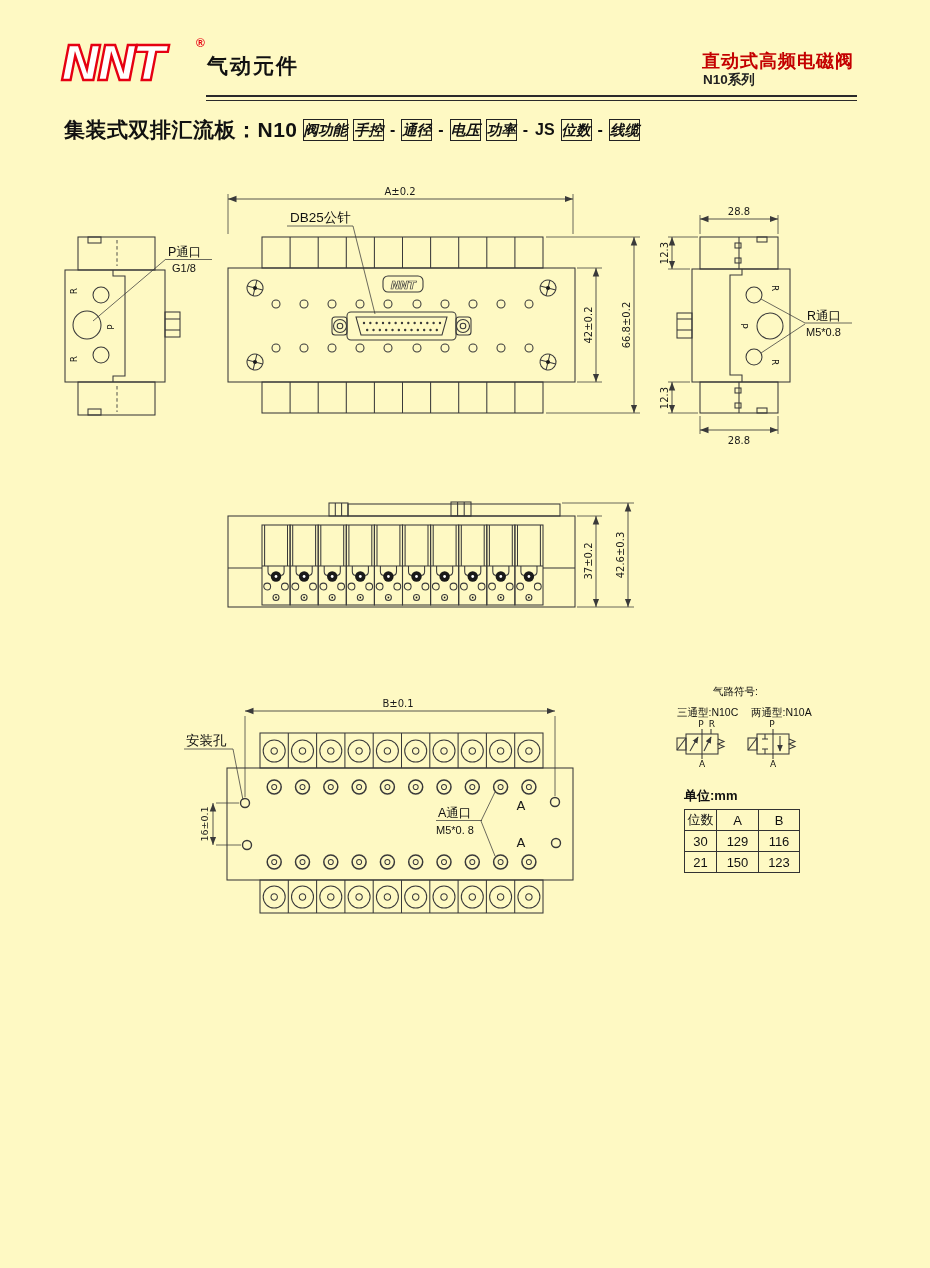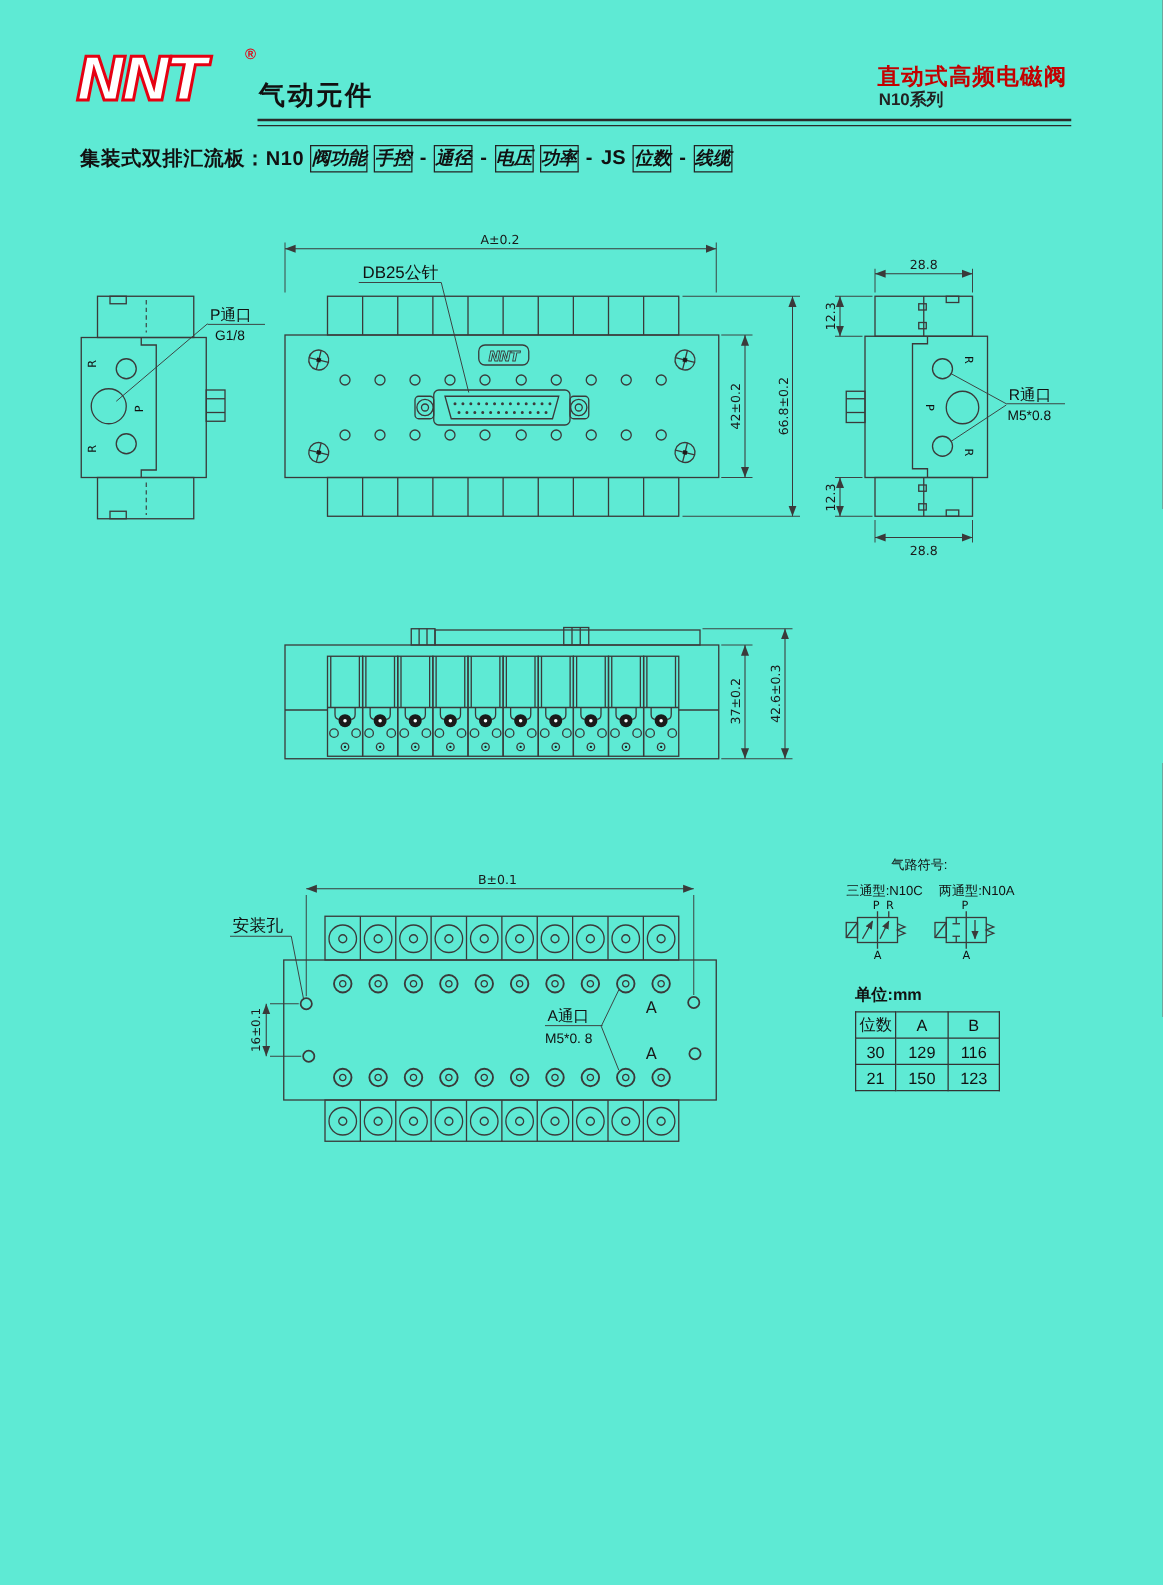--- a/index.html
+++ b/index.html
@@ -1,31 +1,31 @@
 <!DOCTYPE html>
 <html><head>
 <meta charset="utf-8">
 <style>
   html,body{margin:0;padding:0;background:#777;}
-  .page{position:relative;width:930px;height:1268px;margin:0 auto;background:#5eead4;
+  .page{position:relative;width:930px;height:1268px;margin:0 auto;background:#fef9c3;
         font-family:"Liberation Sans","DejaVu Sans",sans-serif;overflow:hidden;}
   .abs{position:absolute;}
 
   
   .reg-mark{position:absolute;left:196px;top:36px;color:#e60012;font-size:12px;font-weight:bold;}
-  .product-name{position:absolute;left:207px;top:62px;font-size:21px;font-weight:bold;color:#111;letter-spacing:2px;}
+  .product-name{position:absolute;left:207px;top:52px;font-size:21px;font-weight:bold;color:#111;letter-spacing:2px;}
   .doc-title{position:absolute;left:702px;top:49px;font-size:18px;font-weight:bold;color:#c40000;letter-spacing:1px;}
   .doc-series{position:absolute;left:703px;top:71px;font-size:13.5px;color:#222;font-weight:bold;}
   .header-rule{position:absolute;left:206px;top:95px;width:651px;height:3px;
                border-top:2px solid #2a2a2a;border-bottom:1px solid #2a2a2a;}
 
   
   .order-line{position:absolute;left:64px;top:116px;display:flex;align-items:center;gap:5px;
               font-size:16px;color:#111;white-space:nowrap;}
-  .order-line .prefix{font-weight:bold;font-size:16px;letter-spacing:0.5px;}
+  .order-line .prefix{font-weight:bold;font-size:21px;letter-spacing:0.5px;}
   .order-line .box{border:1.4px solid #222;padding:0 0;height:20px;line-height:20px;
                    font-size:14.5px;font-weight:bold;font-style:italic;}
   .order-line .sep{font-weight:bold;padding:0 1px;}
 
   
   svg.drawing{position:absolute;left:0;top:0;}
   svg :is(rect,circle,ellipse,line,path,polyline){fill:none;stroke:#3a3a3a;stroke-width:1.05;}
   svg .cfill{fill:#1a1a1a;stroke:none;}
   svg .cwhite{fill:#ffffff;stroke:none;}
   svg .mkf{fill:#3a3a3a;stroke:none;}

